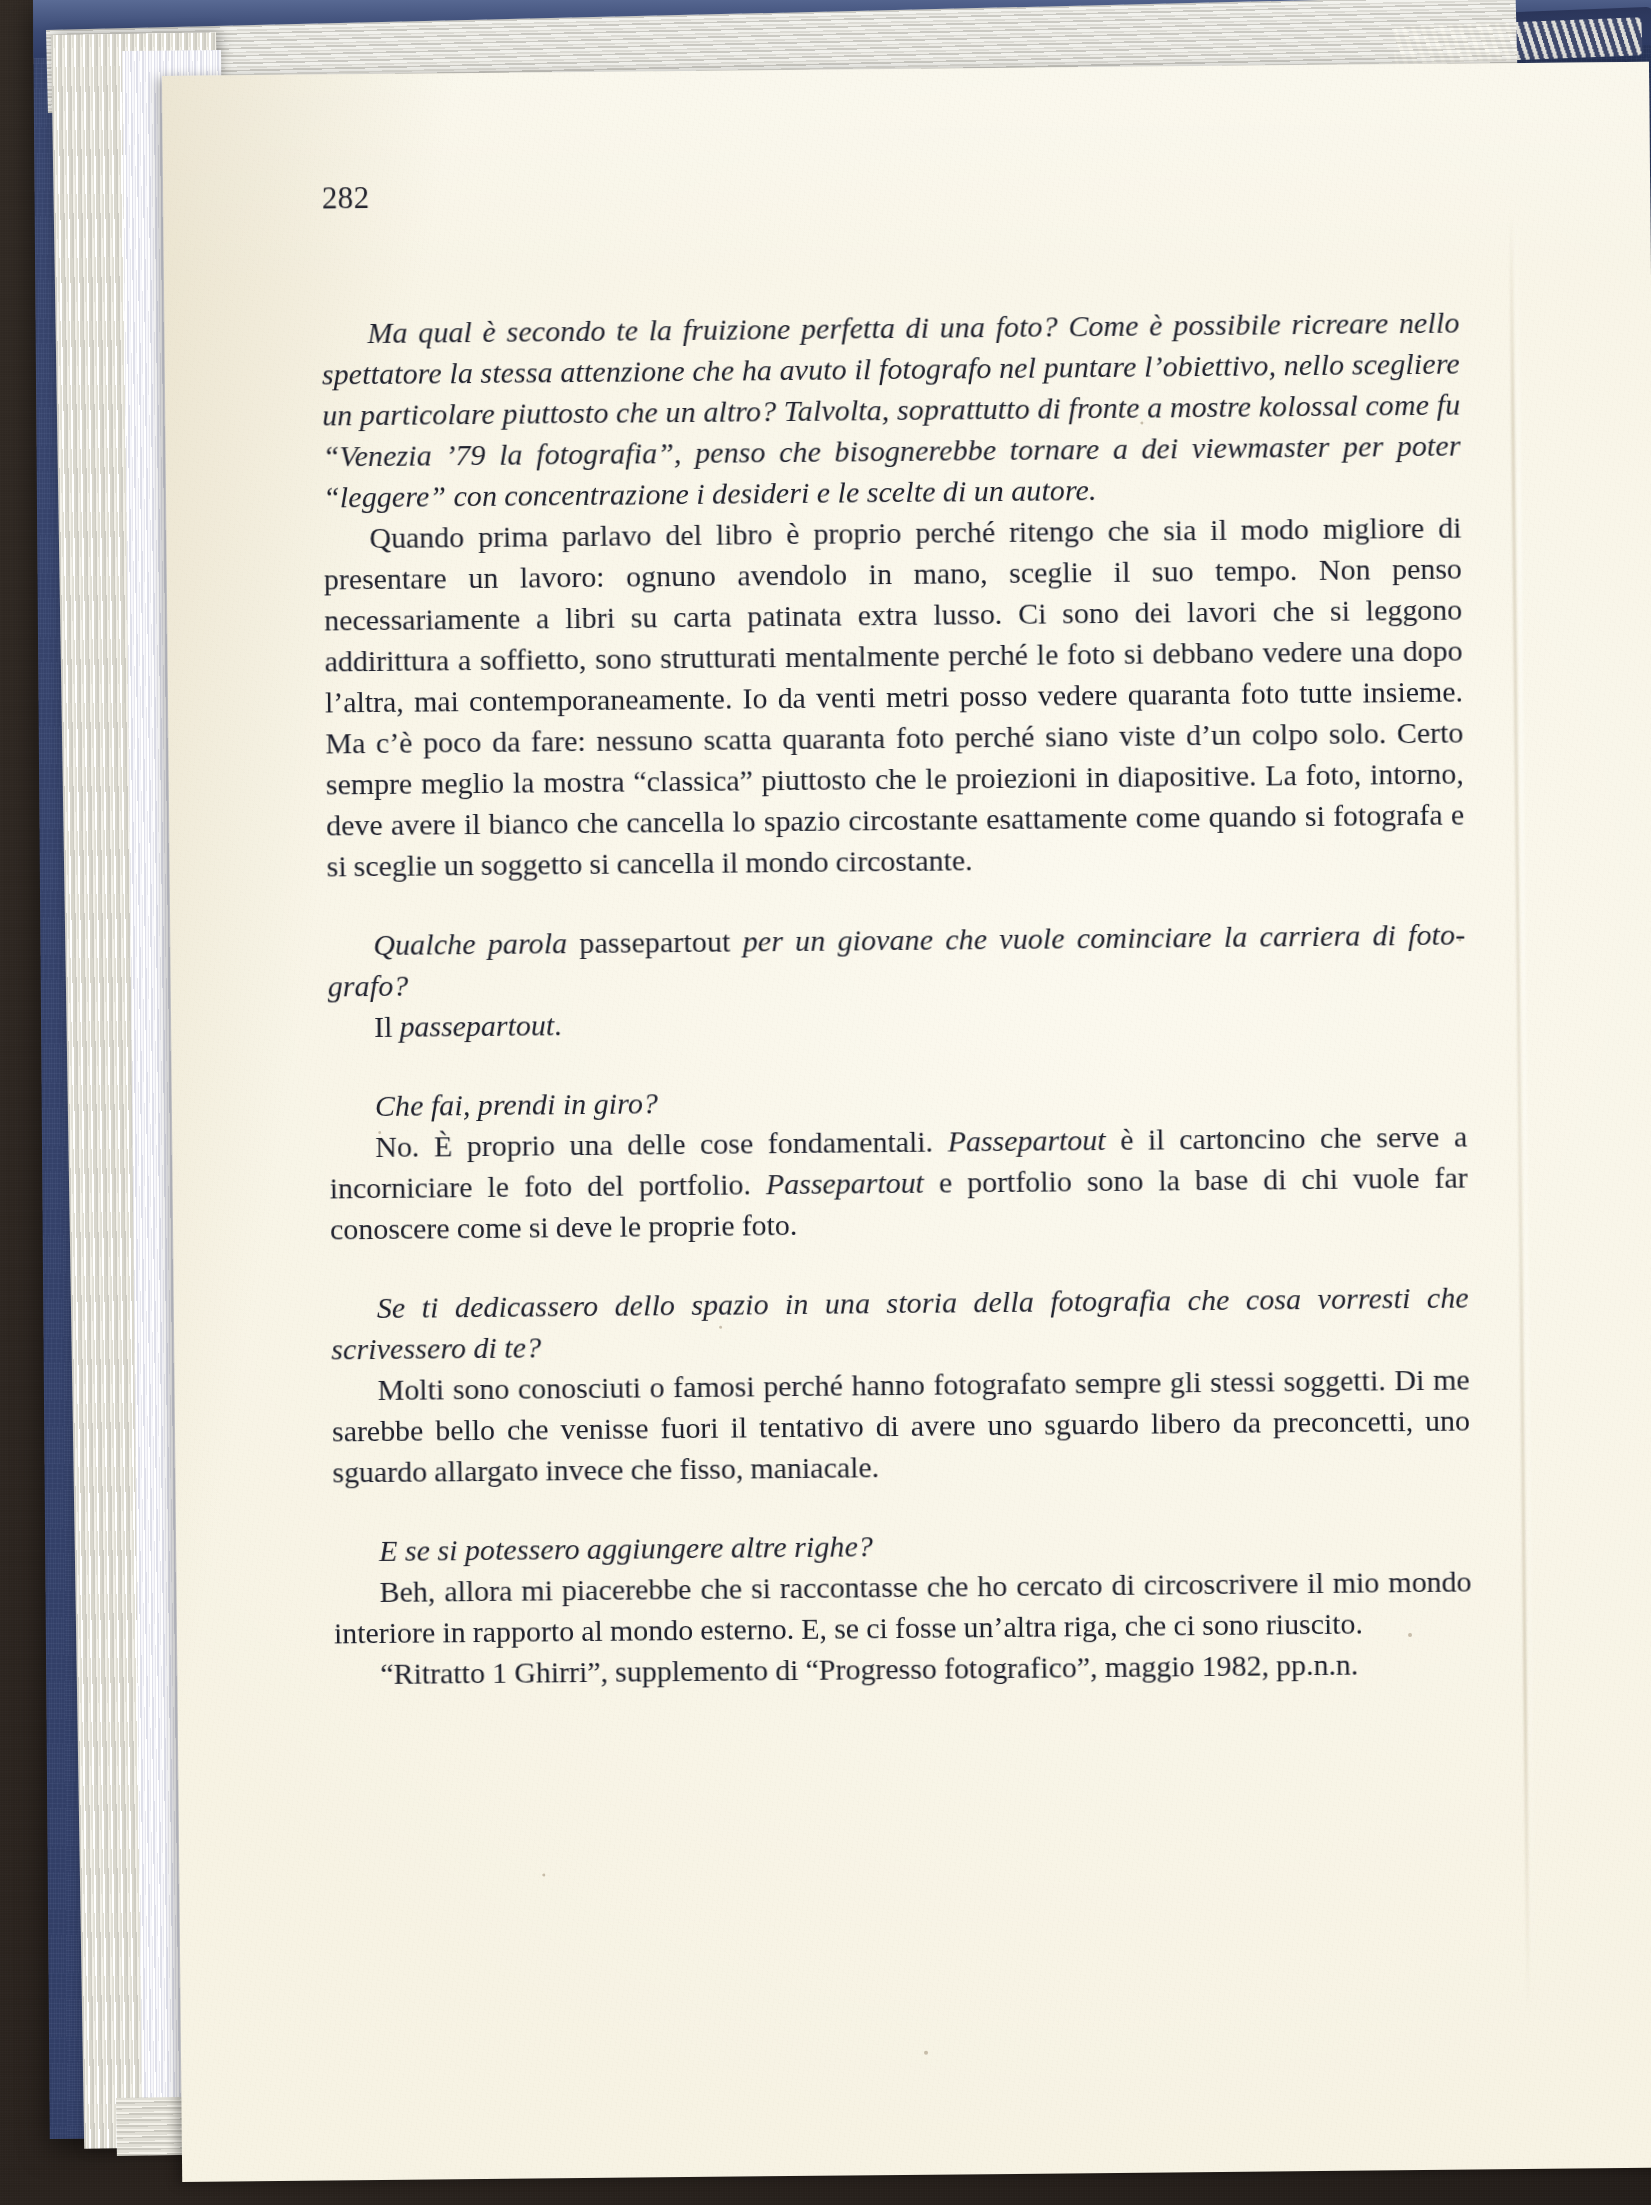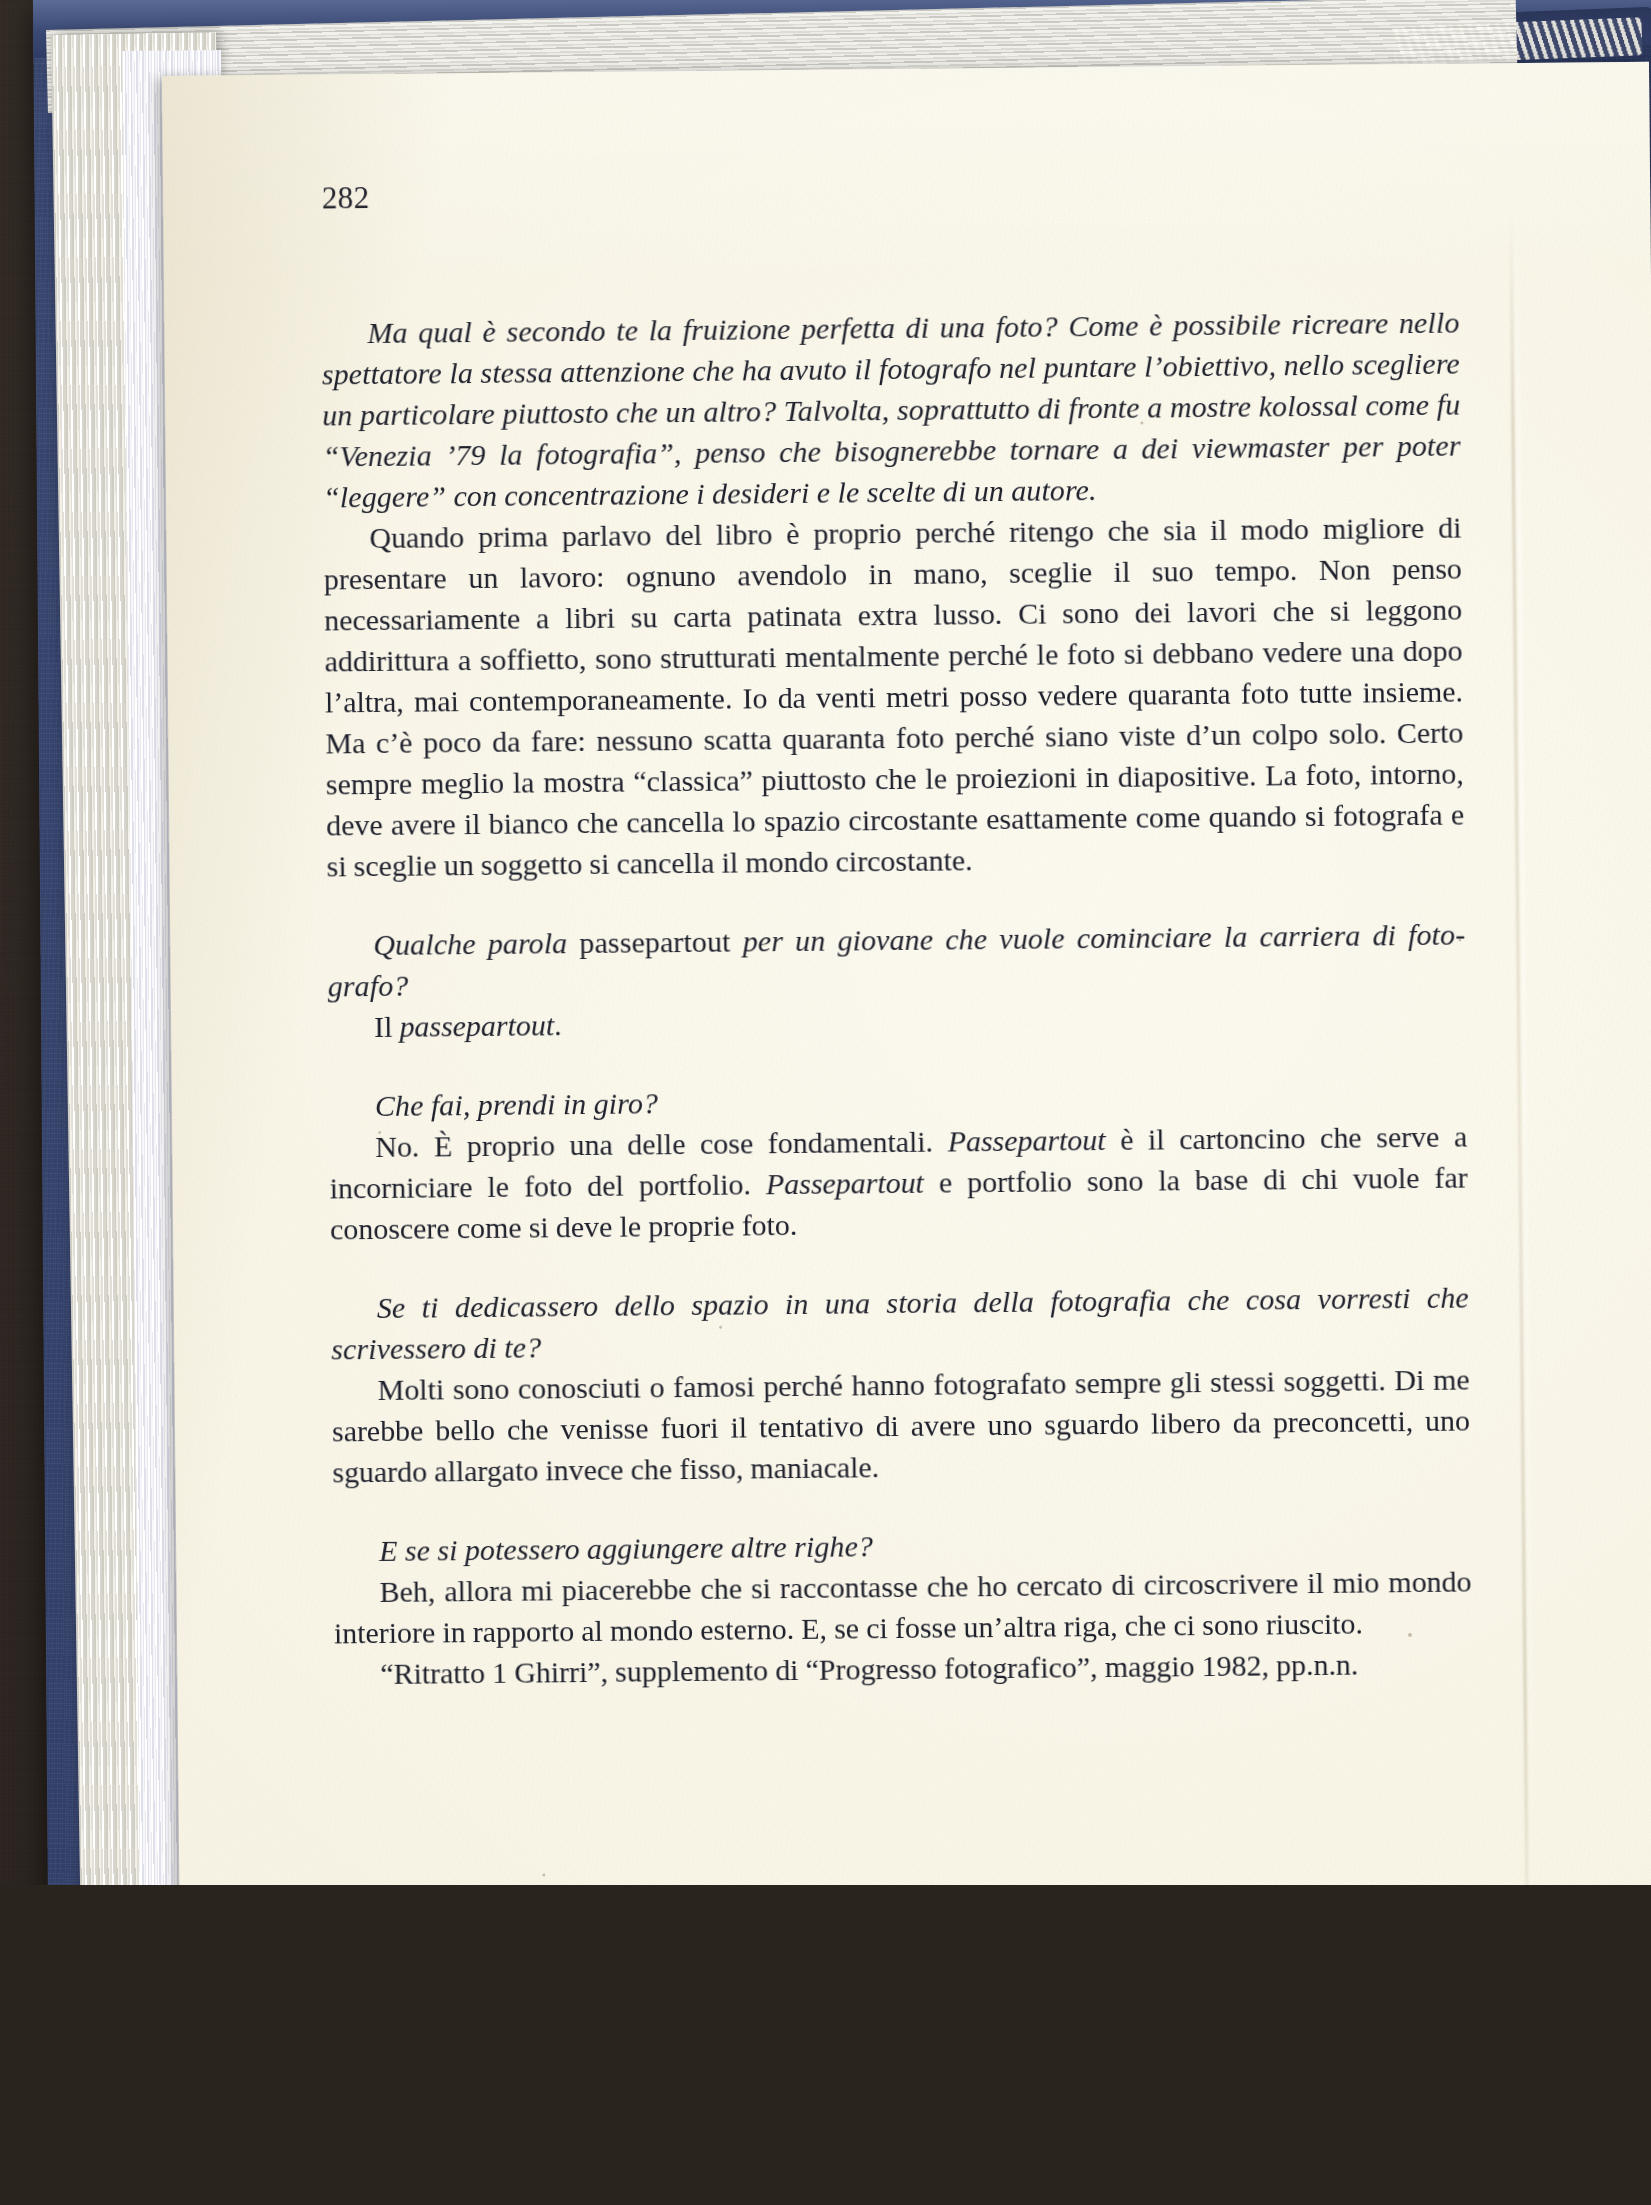--- a/index.html
+++ b/index.html
@@ -5,21 +5,21 @@
 <style>
   html, body {
     margin: 0;
     padding: 0;
     background: #2a241f;
   }
 
   .scan {
     position: relative;
     width: 1652px;
-    height: 1885px;
+    height: 2205px;
     overflow: hidden;
     background: #d946ef;
     font-family: "Liberation Serif", "DejaVu Serif", serif;
   }
 
   
   .backdrop {
     position: absolute;
     inset: 0;
     background:

